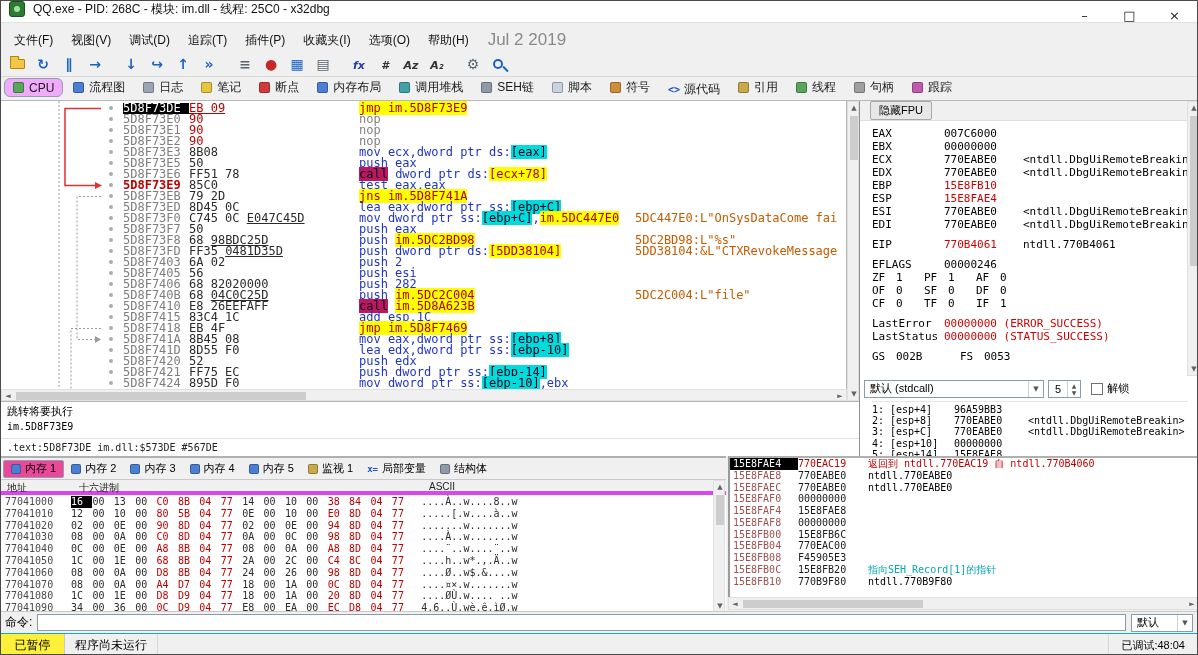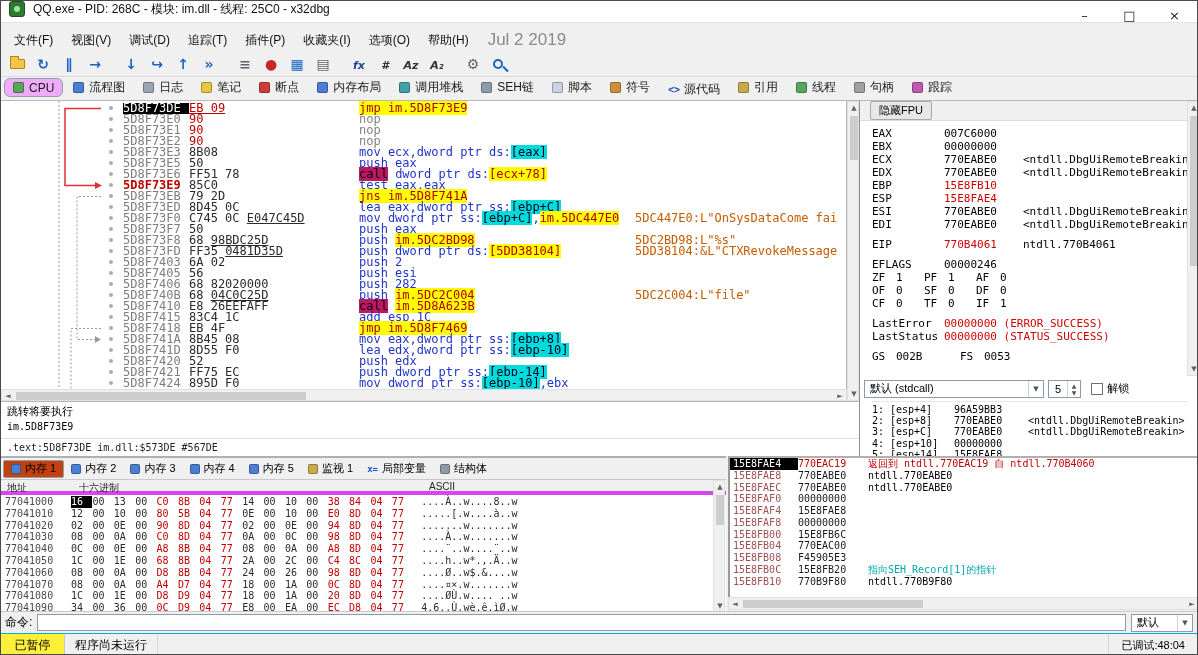--- a/index.html
+++ b/index.html
@@ -85,21 +85,21 @@
   .cb{display:inline-block;width:12px;height:12px;background:#fff;border:1px solid #707070;margin:0 4px 0 10px;vertical-align:-2px}
   #args{position:absolute;left:12px;top:300px;font-family:"DejaVu Sans Mono",monospace;font-size:10px;border-top:1px solid #e6e6e6;padding-top:2px;width:316px}
   .arg-row{height:11.2px;line-height:11.2px;white-space:nowrap}
   .arg-i{display:inline-block;width:18px}
   .arg-loc{display:inline-block;width:64px}
   .arg-val{display:inline-block;width:74px}
   
   #dumparea{position:absolute;left:0;top:455px;width:725px;height:155px;background:#fff;border-top:2px solid #b0b0b0}
   #dumptabs{height:22px;background:#f0f0f0;border-bottom:1px solid #c9c9c9;display:flex;align-items:center;padding-left:2px}
   .dtab{display:inline-flex;align-items:center;height:18px;padding:0 7px;font-size:11px;white-space:nowrap}
-  .dtab.active{background:#c2410c;border:1px solid #8fa0b2;border-radius:2px}
+  .dtab.active{background:#ec4899;border:1px solid #8fa0b2;border-radius:2px}
   .dtico{display:inline-block;width:10px;height:10px;border-radius:2px;margin-right:4px;border:1px solid rgba(0,0,0,.28)}
   .dtico-txt{font-size:9px;font-weight:bold;color:#2050c0;margin-right:4px;font-family:"DejaVu Sans Mono",monospace}
   .ic-mem{background:#4a7fd4}.ic-watch{background:#caa94a}.ic-struct{background:#8f9aa8}
   #dumphdr{height:15px;background:#f0f0f0;border-bottom:4px solid #d946ef;font-size:10px;color:#222;position:relative}
   #dumphdr span{position:absolute;top:1px}
   .h-addr{left:6px}.h-hex{left:78px}.h-ascii{left:428px}
   #dump-rows{position:absolute;left:0;top:38px;width:710px}
   .dm-row{height:11.8px;line-height:11.8px;font-family:"DejaVu Sans Mono",monospace;font-size:10px;white-space:nowrap}
   .dm-addr{display:inline-block;width:70px;padding-left:4px;color:#4a4a4a}
   .dm-b{display:inline-block;width:21.4px;color:#2b2b2b}

